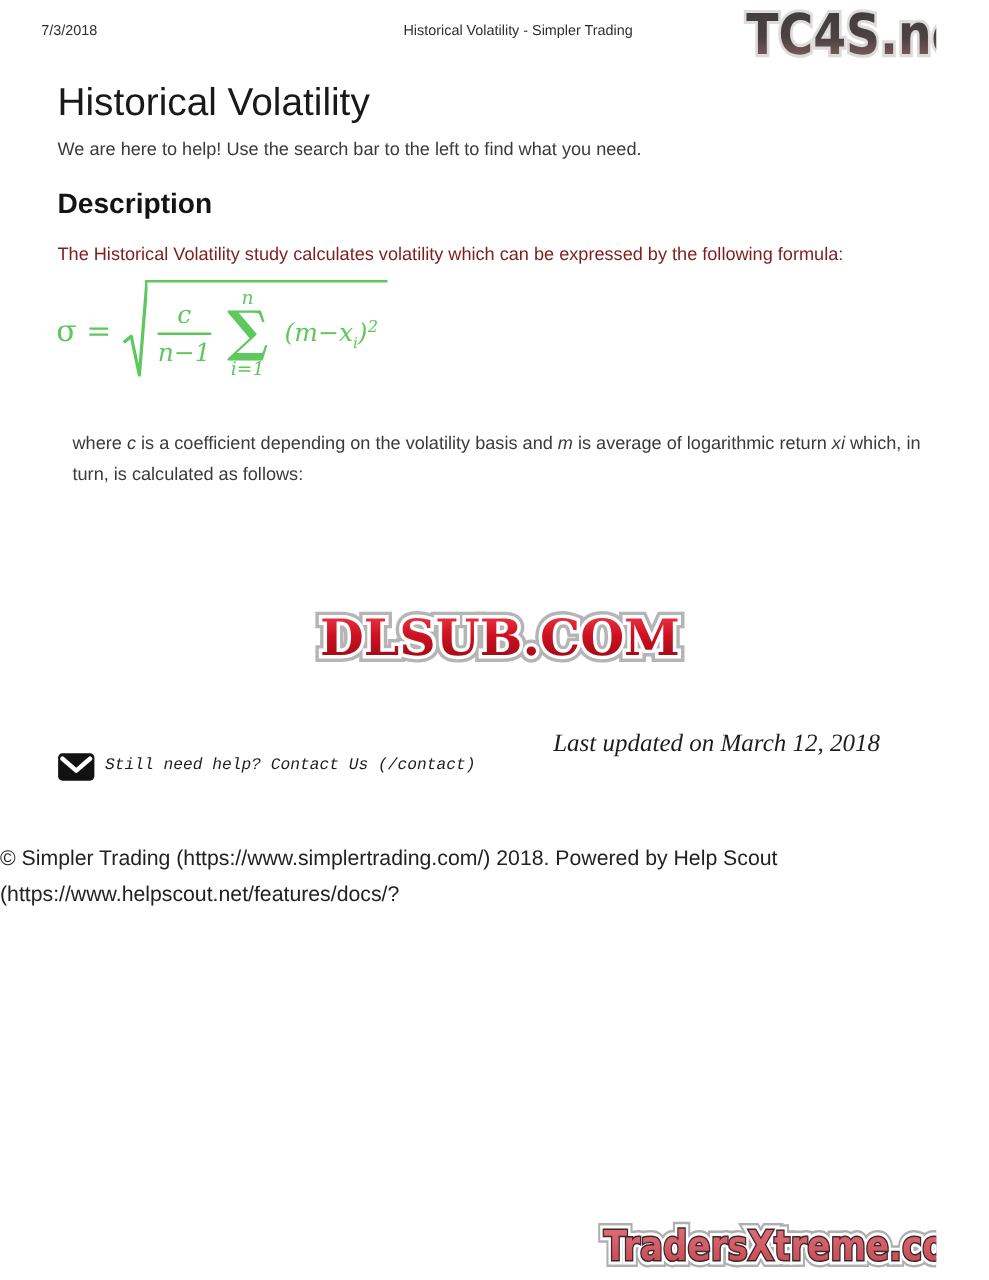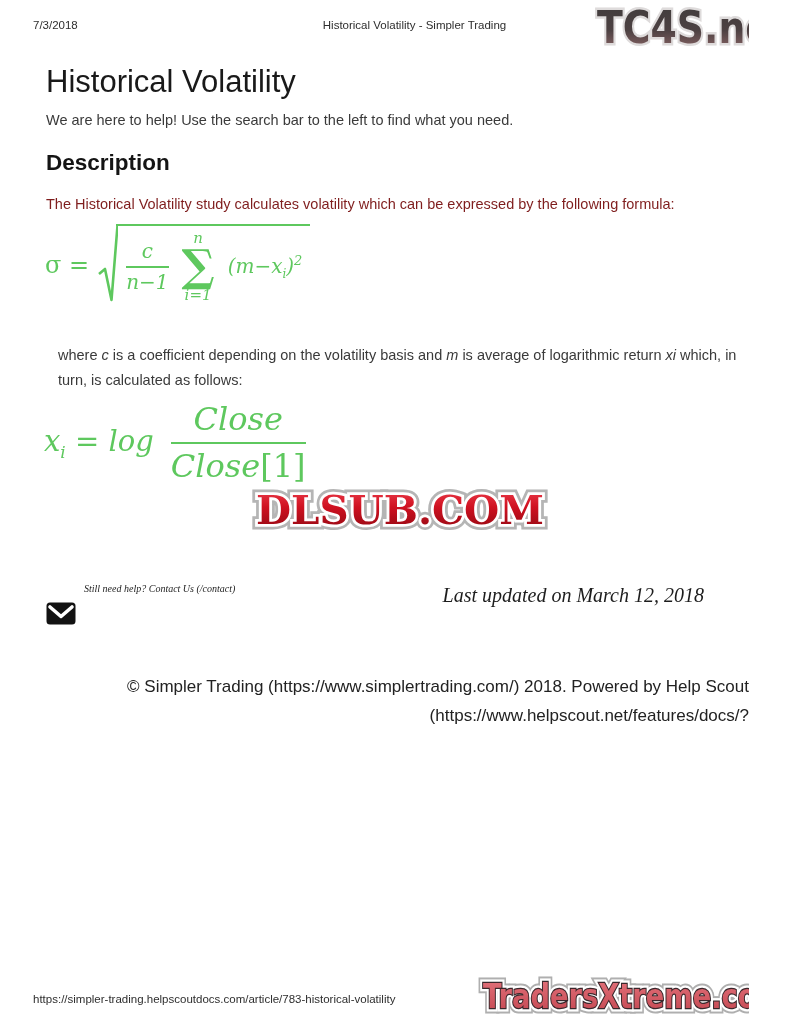--- a/index.html
+++ b/index.html
@@ -49,28 +49,28 @@
   .formula2 { position:absolute; left:44px; top:402px; display:flex; align-items:center;
               color:#5ec85e; font-family:"DejaVu Serif", serif; }
   .f2-lhs { font-size:29px; font-style:italic; margin-right:17px; white-space:nowrap; }
   .f2-lhs sub { font-size:17px; }
   .frac2 { display:flex; flex-direction:column; align-items:center; font-size:32px; font-style:italic; line-height:1.1; }
   .frac2 .bar { align-self:stretch; border-top:2.6px solid #5ec85e; margin:5px 0; }
   .frac2 .upright { font-style:normal; }
 
   
   .envelope     { position:absolute; left:46px; top:602px; }
-  .contact-text { position:absolute; left:84px; top:583px; font-family:Liberation Serif, serif;
-                  font-style:italic; font-size:10px; color:#1d1d1d; text-decoration:none; }
+  .contact-text { position:absolute; left:84px; top:604px; font-family:Liberation Mono, monospace;
+                  font-style:italic; font-size:13px; color:#1d1d1d; text-decoration:none; }
   .last-updated { position:absolute; right:45px; top:584px; font-family:"Liberation Serif", serif;
                   font-style:italic; font-size:20px; color:#1d1d1d; }
 
   
-  .credit { position:absolute; left:0; right:0; top:673px; text-align:right;
-            font-size:17px; line-height:28.5px; color:#222;padding-left:20px; }
+  .credit { position:absolute; left:0; right:0; top:673px; text-align:left;
+            font-size:17px; line-height:28.5px; color:#222; }
 </style>
 </head>
 <body>
 
 <div class="page">
 
   <span class="print-date">7/3/2018</span>
   <span class="print-title">Historical Volatility - Simpler Trading</span>
 
   <svg class="wm-tc4s" width="200" height="50" viewBox="0 0 200 50">
@@ -105,28 +105,20 @@
         <span class="sum-upper">n</span>
         <span class="sum-sym">∑</span>
         <span class="sum-lower">i=1</span>
       </span>
       <span class="term"><span>(m−x</span><sub>i</sub><span>)</span><sup>2</sup></span>
     </div>
   </div>
 
   <p class="where"><span>where </span><i>c</i><span> is a coefficient depending on the volatility basis and </span><i>m</i><span> is average of logarithmic return </span><i>xi</i><span> which, in turn, is calculated as follows:</span></p>
 
-  <div class="formula2">
-    <span class="f2-lhs"><span>x</span><sub>i</sub><span> = log</span></span>
-    <span class="frac2">
-      <span>Close</span>
-      <span class="bar"></span>
-      <span><span>Close</span><span class="upright">[1]</span></span>
-    </span>
-  </div>
 
   <svg class="wm-dlsub" width="304" height="56" viewBox="0 0 304 56">
     <defs>
       <linearGradient id="g-dlsub" x1="0" y1="0" x2="0" y2="1">
         <stop offset="0%" stop-color="#ef4150"></stop>
         <stop offset="45%" stop-color="#cf1120"></stop>
         <stop offset="100%" stop-color="#8e0812"></stop>
       </linearGradient>
     </defs>
     <text x="152" y="43" text-anchor="middle" font-family="DejaVu Serif, serif" font-weight="bold" font-size="40" textLength="288" lengthAdjust="spacingAndGlyphs" stroke="#b5b5b5" stroke-width="11" fill="none">DLSUB.COM</text>
@@ -138,21 +130,20 @@
     <polyline points="4,5 15,14.5 26,5" fill="none" stroke="#ffffff" stroke-width="3.6" stroke-linecap="round" stroke-linejoin="round"></polyline>
   </svg>
   <a class="contact-text" href="#">Still need help? Contact Us (/contact)</a>
   <span class="last-updated">Last updated on March 12, 2018</span>
 
   <div class="credit">
     <div>© Simpler Trading (https://www.simplertrading.com/) 2018. Powered by Help Scout</div>
     <div>(https://www.helpscout.net/features/docs/?</div>
   </div>
 
-  <span class="print-url">https://simpler-trading.helpscoutdocs.com/article/783-historical-volatility</span>
 
   <svg class="wm-tx" width="316" height="50" viewBox="0 0 316 50">
     <defs>
       <linearGradient id="g-tx" x1="0" y1="0" x2="0" y2="1">
         <stop offset="0%" stop-color="#e4737c"></stop>
         <stop offset="100%" stop-color="#c2454f"></stop>
       </linearGradient>
     </defs>
     <text x="158" y="37" text-anchor="middle" font-family="DejaVu Sans, sans-serif" font-weight="bold" font-size="33" textLength="302" lengthAdjust="spacingAndGlyphs" stroke="#a2a2a2" stroke-width="11" fill="none" opacity="0.85">TradersXtreme.com</text>
     <text x="158" y="37" text-anchor="middle" font-family="DejaVu Sans, sans-serif" font-weight="bold" font-size="33" textLength="302" lengthAdjust="spacingAndGlyphs" stroke="#ffffff" stroke-width="7" fill="none">TradersXtreme.com</text>

